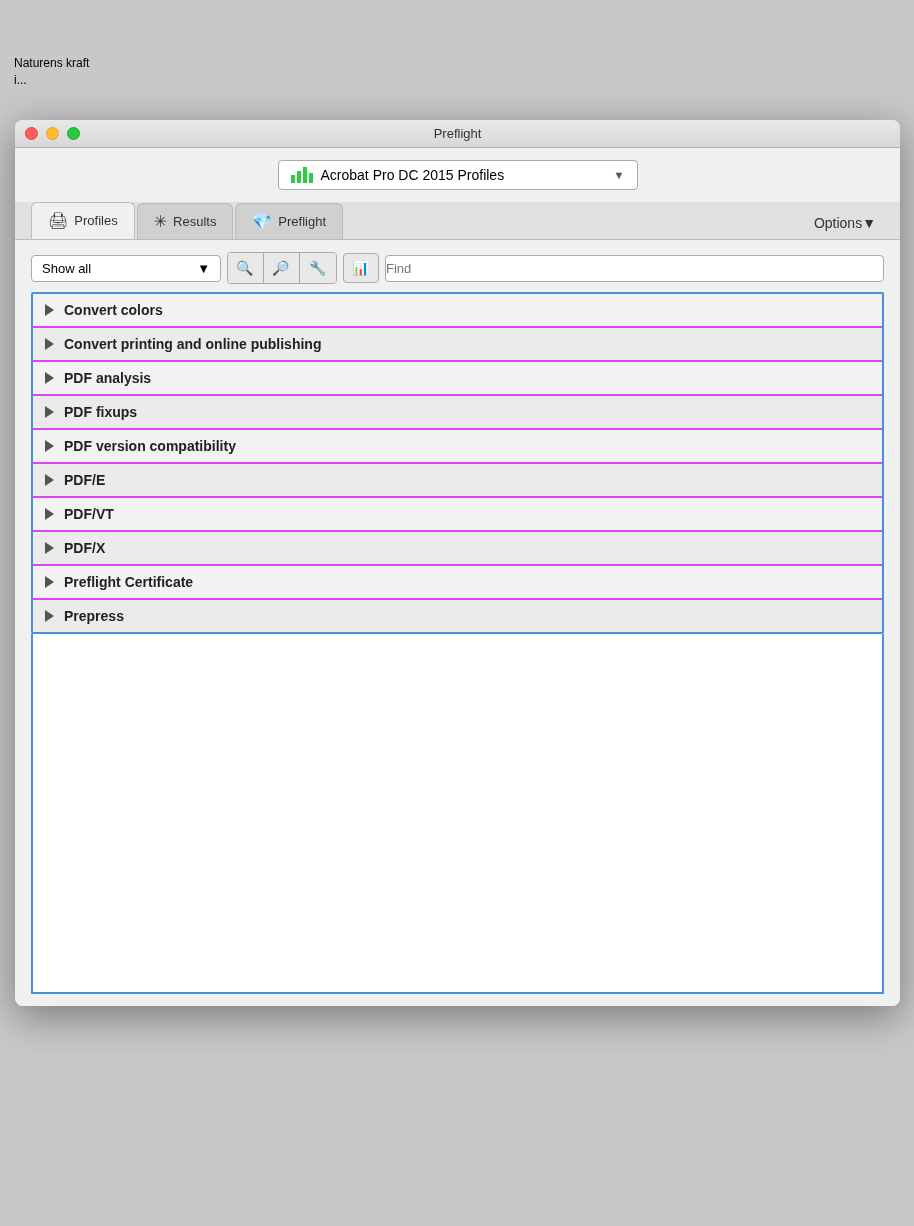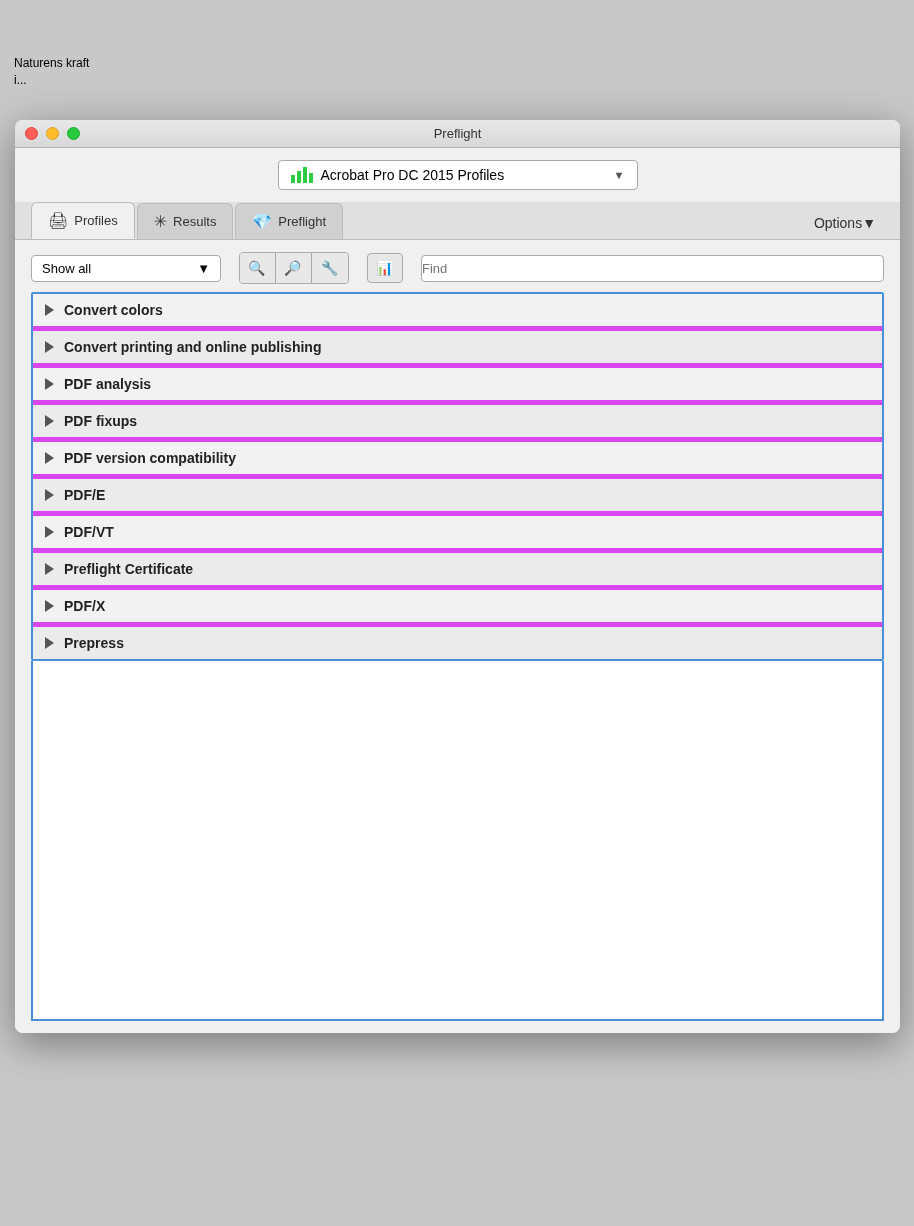--- a/index.html
+++ b/index.html
@@ -170,21 +170,21 @@
     
     .content-area {
       background: #f0f0f0;
       padding: 12px 16px;
     }
 
     
     .filter-toolbar {
       display: flex;
       align-items: center;
-      gap: 18px;
+      gap: 6px;
       margin-bottom: 8px;
     }
 
     .show-all-dropdown {
       display: flex;
       align-items: center;
       justify-content: space-between;
       background: white;
       border: 1px solid #aaa;
       border-radius: 4px;
@@ -238,21 +238,21 @@
 
     .list-item {
       display: flex;
       align-items: center;
       gap: 10px;
       padding: 8px 12px;
       font-size: 14px;
       font-weight: bold;
       color: #222;
       cursor: pointer;
-      border-bottom: 5px solid #d946ef;
+      border-bottom: 2px solid #d946ef;
       background: #f2f2f2;
     }
 
     .list-item:nth-child(even) {
       background: #ebebeb;
     }
 
     .list-item:last-child {
       border-bottom: none;
     }
@@ -376,25 +376,25 @@
         <div class="list-item">
           <span class="triangle"></span>
           <span>PDF/E</span>
         </div>
         <div class="list-item">
           <span class="triangle"></span>
           <span>PDF/VT</span>
         </div>
         <div class="list-item">
           <span class="triangle"></span>
+          <span>PDF/X</span>
+        </div>
+        <div class="list-item">
+          <span class="triangle"></span>
           <span>Preflight Certificate</span>
-        </div>
-        <div class="list-item">
-          <span class="triangle"></span>
-          <span>PDF/X</span>
         </div>
         <div class="list-item">
           <span class="triangle"></span>
           <span>Prepress</span>
         </div>
       </div>
 
     <div class="empty-area"></div>
 
   </div>

